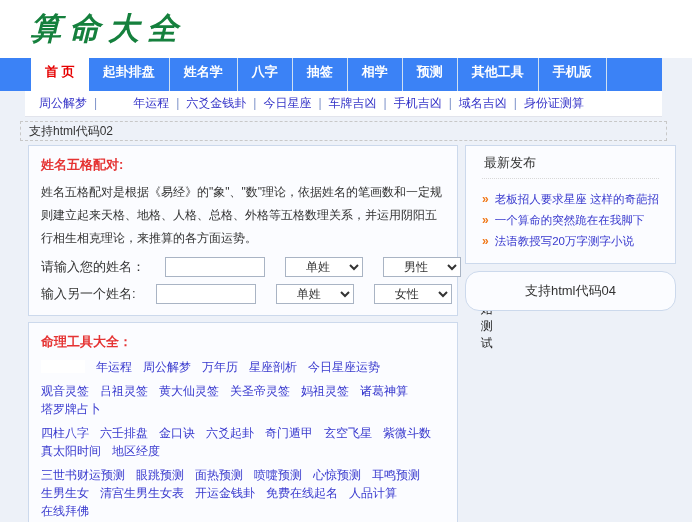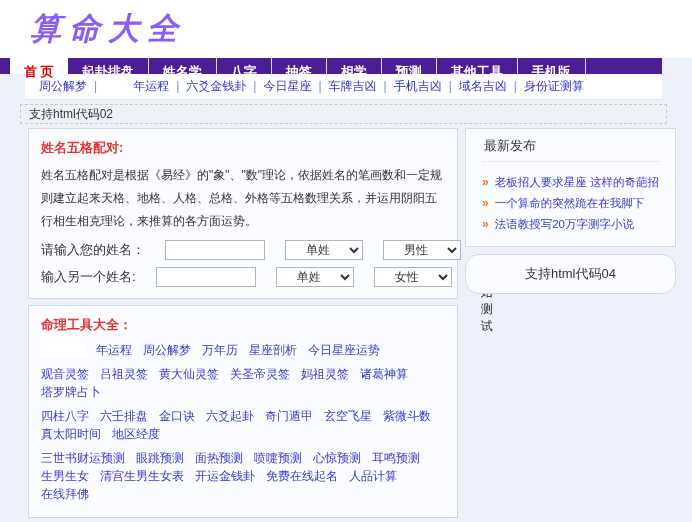--- a/index.html
+++ b/index.html
@@ -8,25 +8,25 @@
     font-family:"Liberation Sans","DejaVu Sans",sans-serif;
     background:#edf1f8; color:#333; overflow:hidden;
   }
   .page { width:692px; height:522px; position:relative; }
 
   
   .site-header { height:58px; background:#ffffff; position:relative; }
   .logo {
     position:absolute; left:30px; top:8px;
     font-family:"DejaVu Serif",serif; font-style:italic; font-weight:bold;
-    font-size:31px; color:#8b5cf6; letter-spacing:8px;
-  }
-
-  
-  .navbar { width:662px; height:16px; background:#4c1d95; display:flex; padding-left:10px; }
+    font-size:31px; color:#15803d; letter-spacing:8px;
+  }
+
+  
+  .navbar { width:662px; height:33px; background:#3b82f6; display:flex; padding-left:31px; }
   .nav-tab {
     display:block; line-height:28px; padding:0 14px; font-size:13px; font-weight:bold;
     color:#ffffff; text-decoration:none; border-right:1px solid #cfe0f2; white-space:nowrap;
   }
   .nav-tab.active { background:#ffffff; color:#e60000; border-right:none; }
 
   
   .subnav {
     margin-left:25px; width:637px; height:26px; background:#ffffff;
     border-bottom:1px solid #e2e4ec; display:flex; align-items:center;

